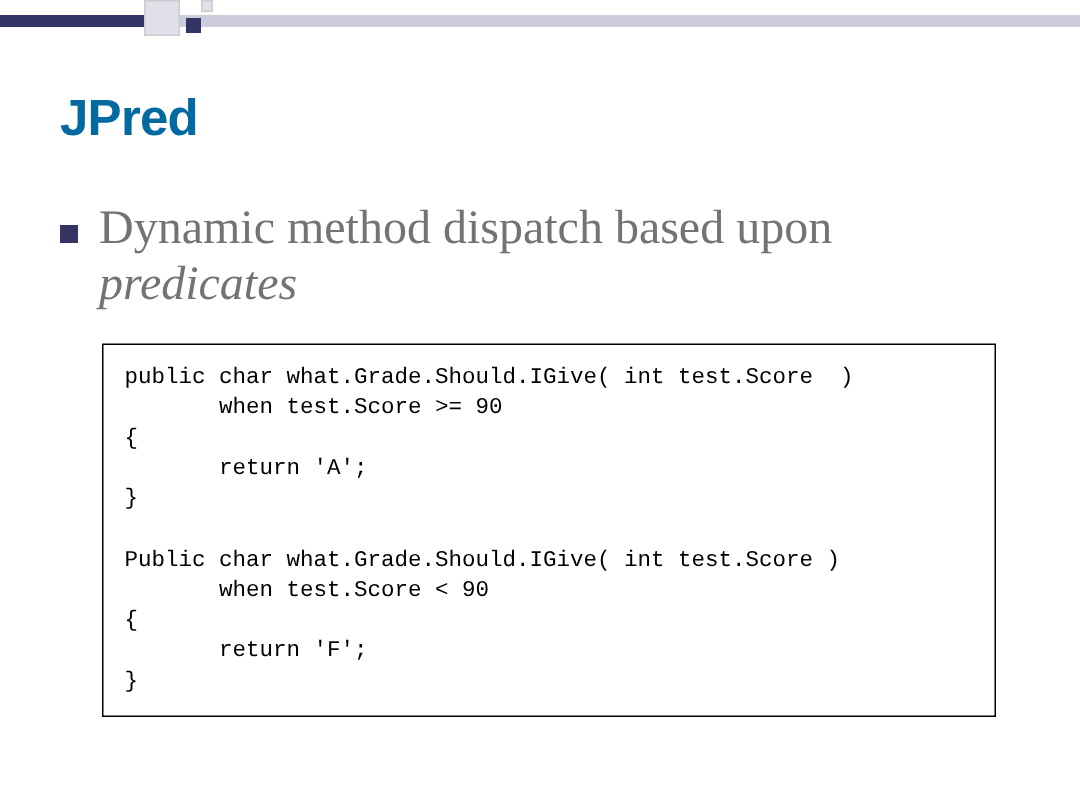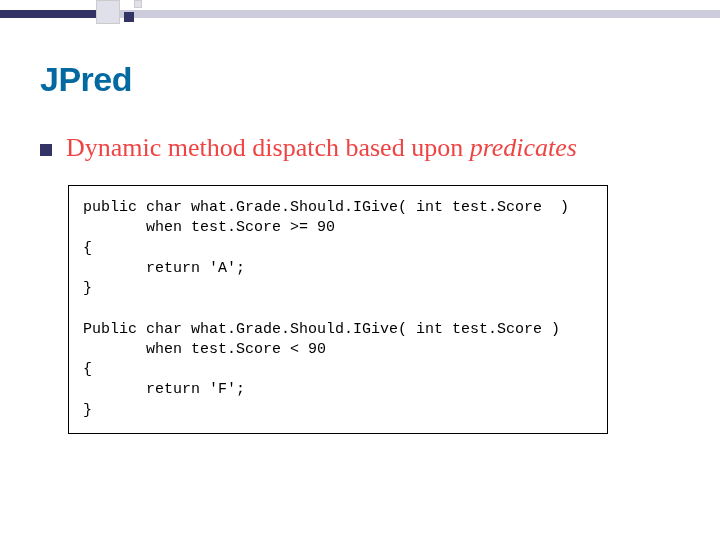--- a/index.html
+++ b/index.html
@@ -56,36 +56,36 @@
   }
   .bullet {
     width: 12px;
     height: 12px;
     background: #333366;
     flex-shrink: 0;
     margin-top: 10px;
   }
   .bullet-text {
     font-family: "Times New Roman", Times, serif;
-    font-size: 26px;
-    color: #ef4444;
+    font-size: 32px;
+    color: #737373;
   }
   .bullet-text .italic {
     font-style: italic;
   }
   .code-box {
     margin-left: 28px;
     border: 1px solid #000;
     padding: 12px 14px;
     font-family: "Courier New", Courier, monospace;
     font-size: 15px;
     line-height: 1.35;
     white-space: pre;
     color: #000;
-    width: 540px;
+    width: 596px;
   }
 </style>
 </head>
 <body>
 
 <div class="top-decoration">
   <div class="bar-dark" style="left:0; top:10px; width:110px; height:8px;"></div>
   <div class="bar-light" style="left:110px; top:10px; width:610px; height:8px;"></div>
   <div class="square-lg" style="left:96px; top:0; width:24px; height:24px;"></div>
   <div class="square-sm" style="left:124px; top:12px; width:10px; height:10px;"></div>

